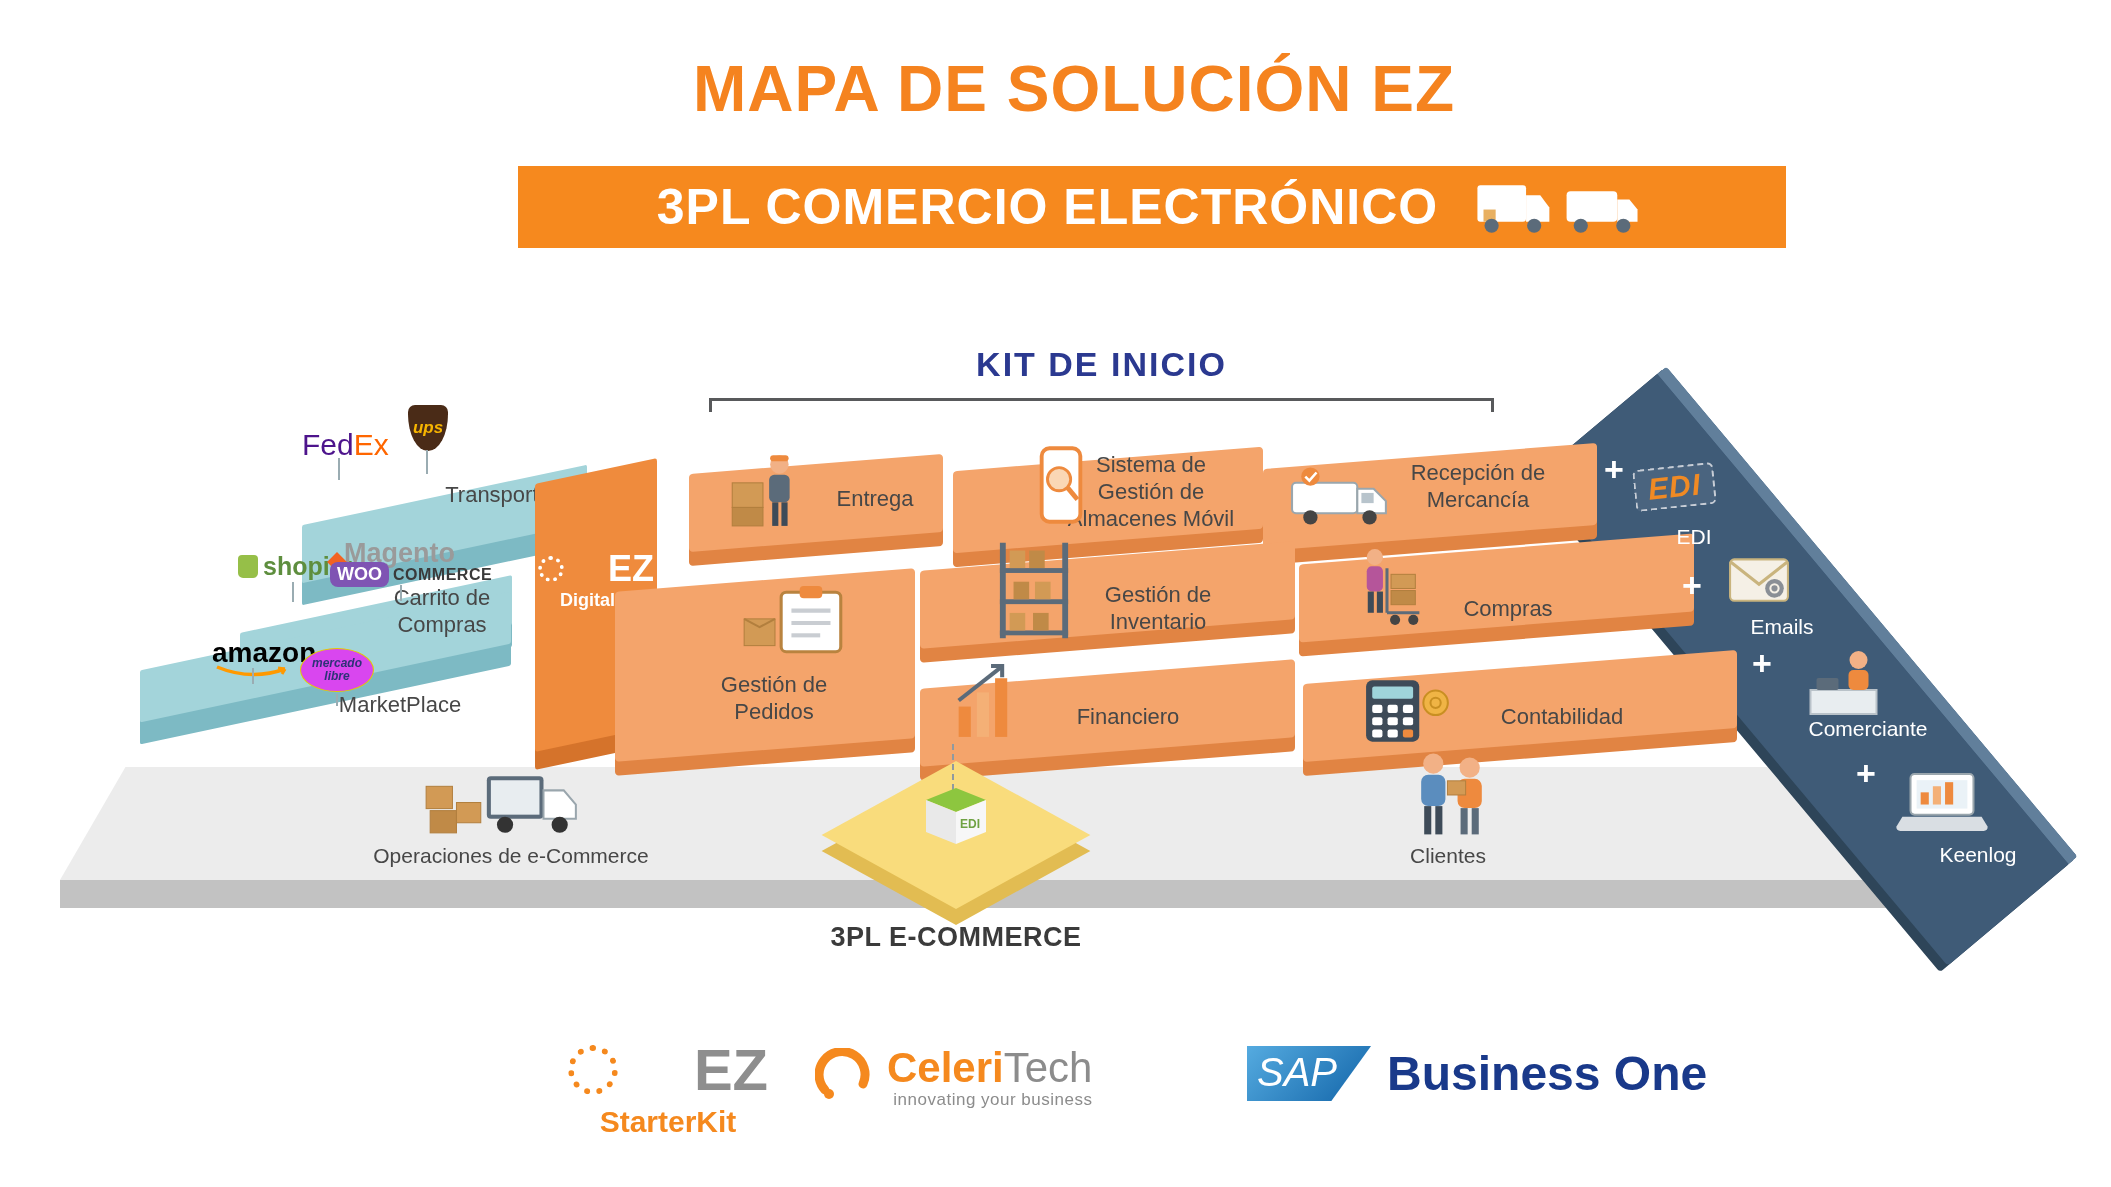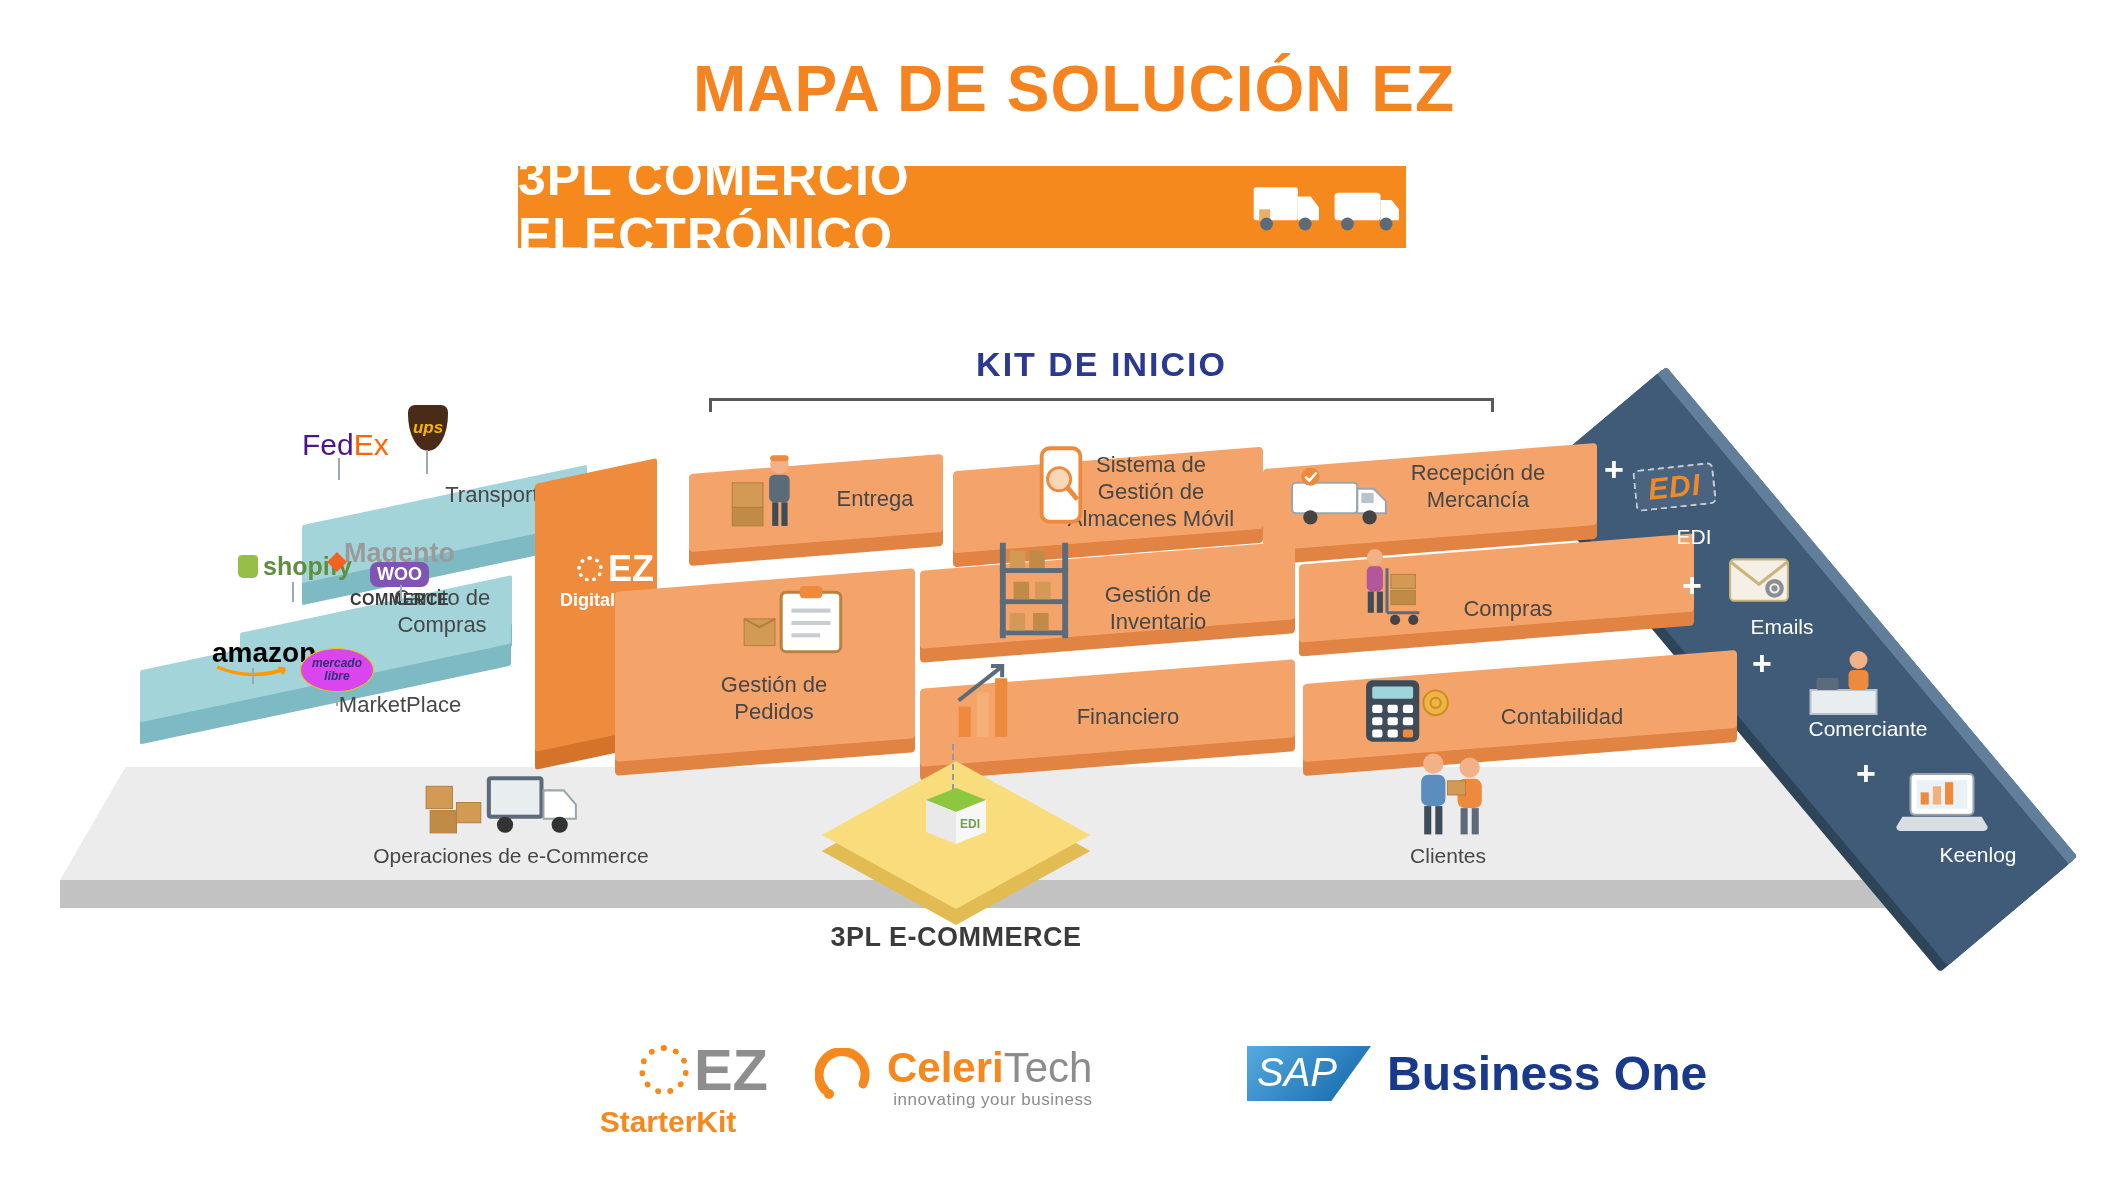--- a/index.html
+++ b/index.html
@@ -2,21 +2,21 @@
 <html><head>
 <meta charset="utf-8">
 <style>
   * { margin:0; padding:0; box-sizing:border-box; }
   body { background:#fff; font-family:"Liberation Sans", sans-serif; }
   .stage { position:relative; width:2111px; height:1187px; background:#fff; overflow:hidden; }
   .abs { position:absolute; }
 
   .title { position:absolute; left:518px; top:52px; width:1112px; text-align:center;
            font-size:64px; font-weight:800; color:#F5831F; letter-spacing:1px; }
-  .banner { position:absolute; left:518px; top:166px; width:888px; height:82px; background:#F6891E;
+  .banner { position:absolute; left:518px; top:166px; width:1268px; height:82px; background:#F6891E;
             display:flex; align-items:center; justify-content:center; gap:34px; }
   .banner-txt { color:#fff; font-size:50px; font-weight:800; letter-spacing:1px; }
 
   .kit-label { position:absolute; left:709px; top:345px; width:785px; text-align:center;
                font-size:34px; font-weight:800; color:#2B3990; letter-spacing:2px; }
   .kit-bracket { position:absolute; left:709px; top:398px; width:785px; height:14px;
                  border-top:3px solid #58595B; border-left:3px solid #58595B; border-right:3px solid #58595B; }
 
   .plat { position:absolute; background:#A3D4DA; transform:skewY(-12deg);
           box-shadow:0 22px 0 #7DBAC4; border-radius:2px; }
@@ -36,21 +36,21 @@
   .blueband { position:absolute; left:1487px; top:581px; width:640px; height:170px;
               background:#3F5B77; transform:rotate(50deg); border-top:12px solid #617F9B;
               box-shadow:0 10px 0 #2E4559; border-radius:4px; }
 
   .lbl { position:absolute; text-align:center; color:#474747; font-size:22px; line-height:1.22; }
   .lbl.white { color:#fff; font-size:21px; }
   .plus { position:absolute; color:#fff; font-size:34px; font-weight:800; }
   .vline { position:absolute; width:2px; background:#9AACB2; }
 
   .ez-inband { position:absolute; left:538px; top:548px; width:116px; text-align:center; color:#fff; }
-  .ez-row { display:flex; align-items:center; justify-content:flex-end; gap:5px; }
+  .ez-row { display:flex; align-items:center; justify-content:space-between; gap:5px; }
   .ring { display:inline-block; border-radius:50%; }
   .ring.small { width:26px; height:26px; border:4px dotted #FFF; }
   .ring.big { width:50px; height:50px; border:6px dotted #F5891E; }
 
   .edi-logo { position:absolute; left:1634px; top:466px; border:2px dashed #C7CDD6; border-radius:6px;
               padding:2px 12px; color:#F08A24; font-weight:800; font-style:italic; font-size:30px;
               transform:rotate(-6deg); letter-spacing:1px; background:rgba(255,255,255,0.06); }
 
   
   .fedex { position:absolute; font-size:30px; font-weight:400;text-align:right; }
@@ -136,21 +136,21 @@
     <span>ups</span>
   </span>
   <span class="shopify" style="left:238px; top:552px;">
     <span class="bag"></span>
     <span>shopify</span>
   </span>
   <span class="magento" style="left:330px; top:538px;">
     <span class="gem"></span>
     <span>Magento</span>
   </span>
-  <span class="woo" style="left:350px; top:562px;flex-direction:column;">
+  <span class="woo" style="left:330px; top:562px;">
     <span class="badge">WOO</span>
     <span class="rest">COMMERCE</span>
   </span>
   <span class="amazon" style="left:212px; top:640px;">
     <span>amazon</span>
     <svg width="78" height="13" viewBox="0 0 78 13">
       <path d="M5 2 Q39 16 73 4" stroke="#FF9900" stroke-width="3.5" fill="none"></path>
       <path d="M73 4 l-7 -1 m7 1 l-3 5" stroke="#FF9900" stroke-width="3" fill="none"></path>
     </svg>
   </span>

